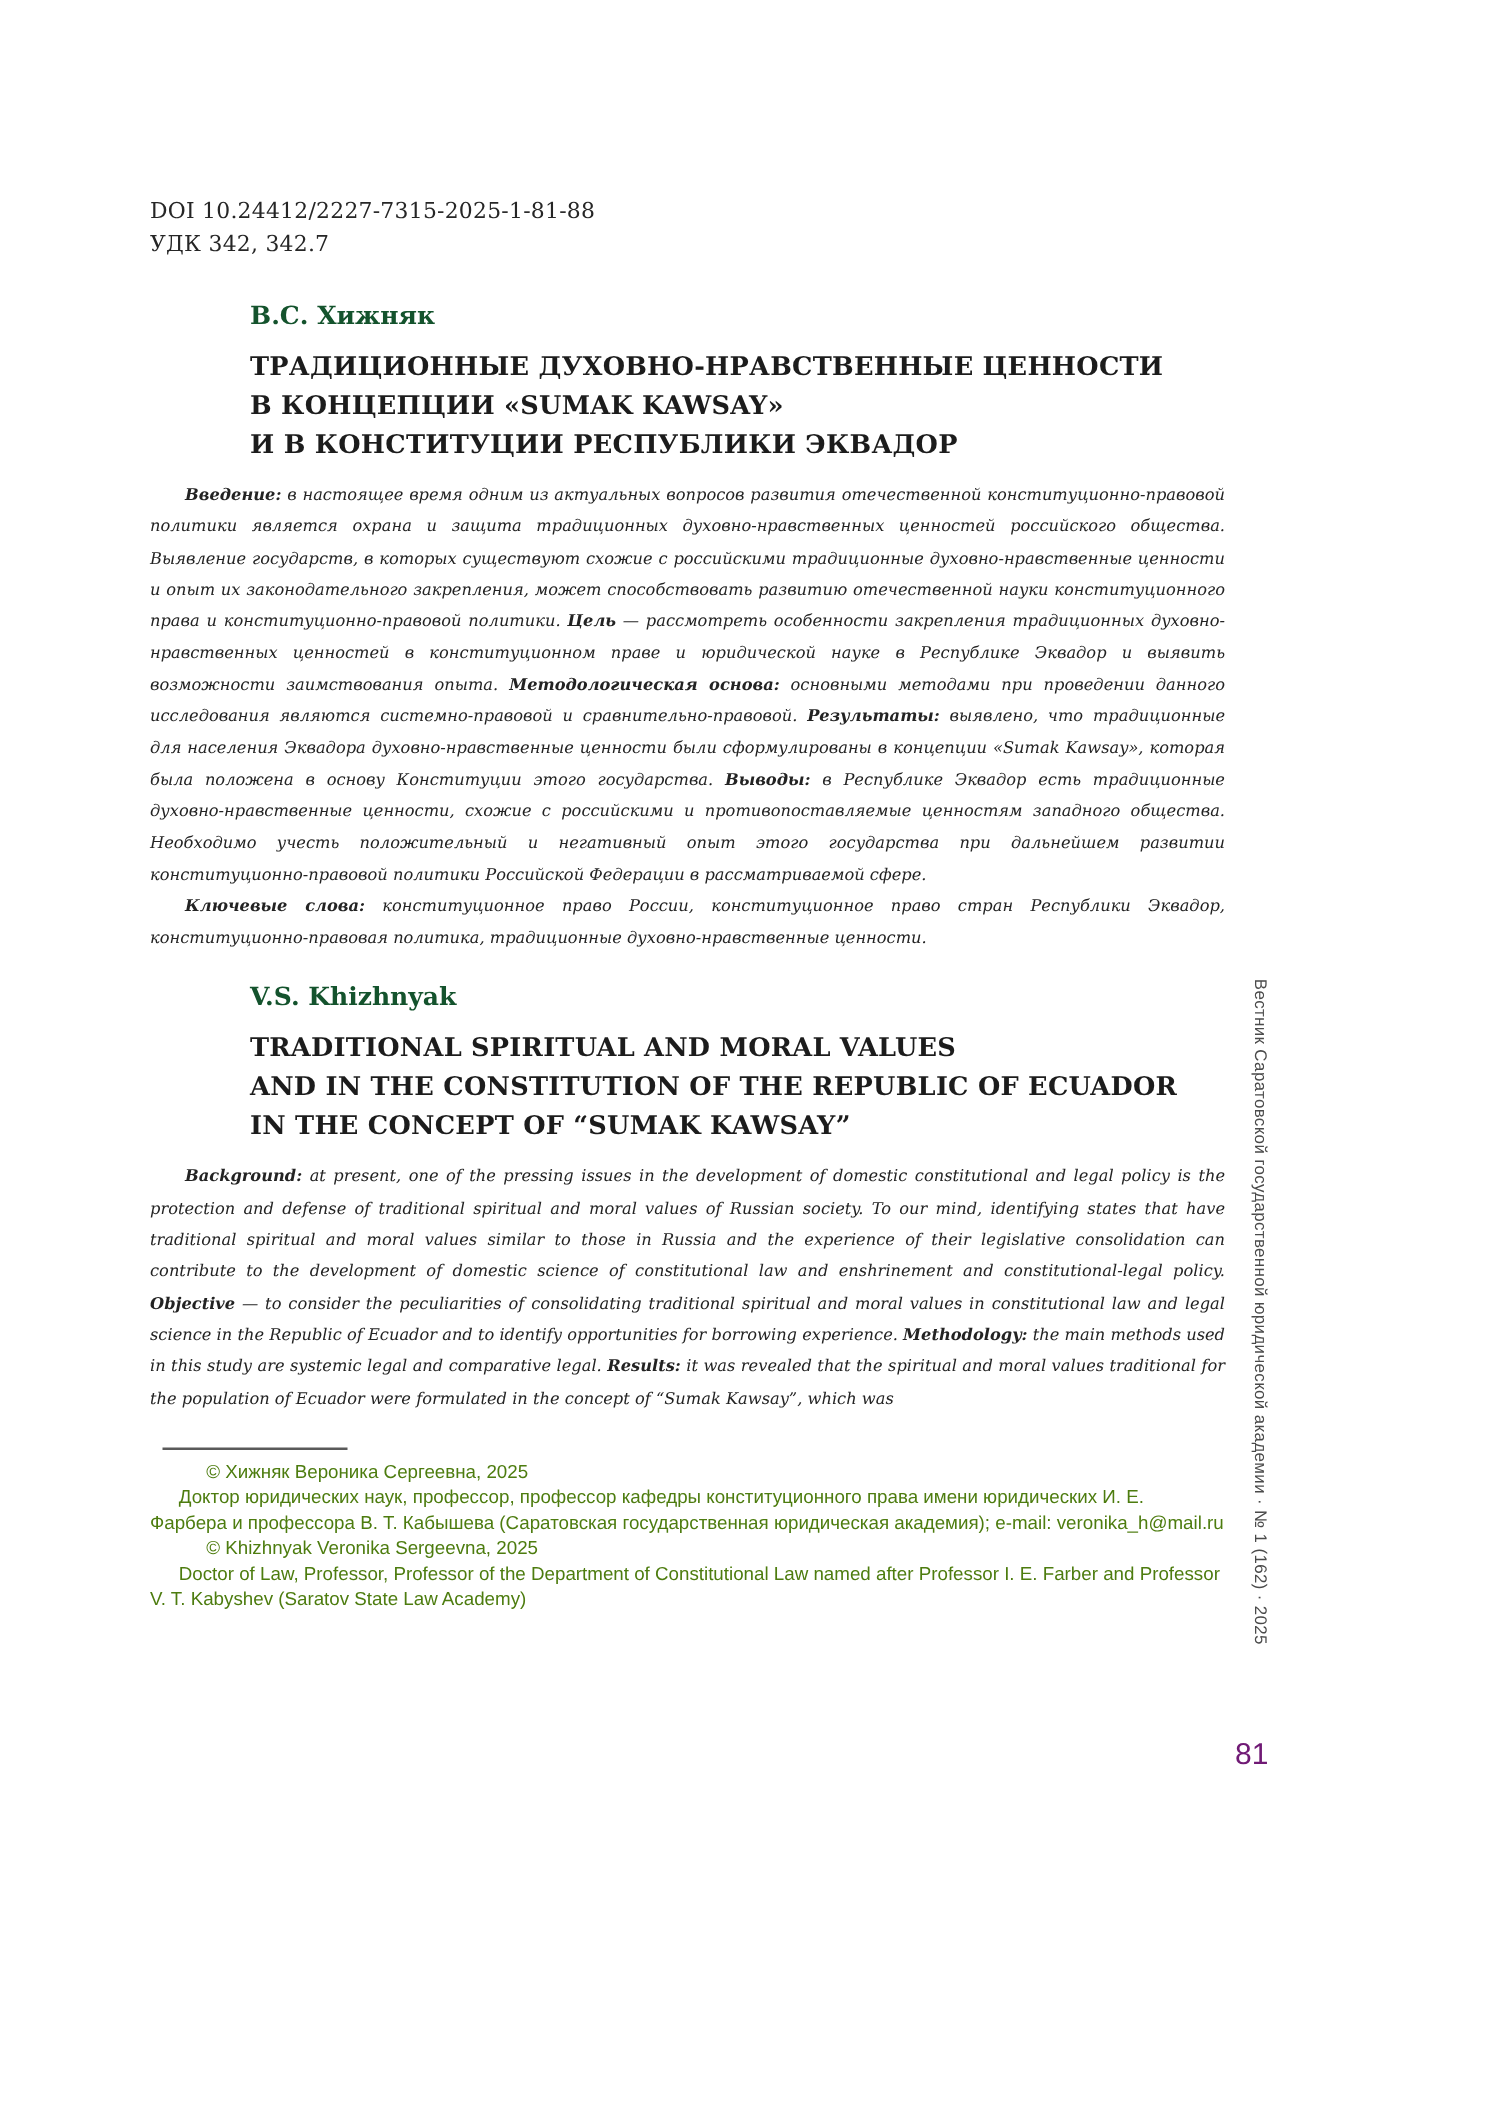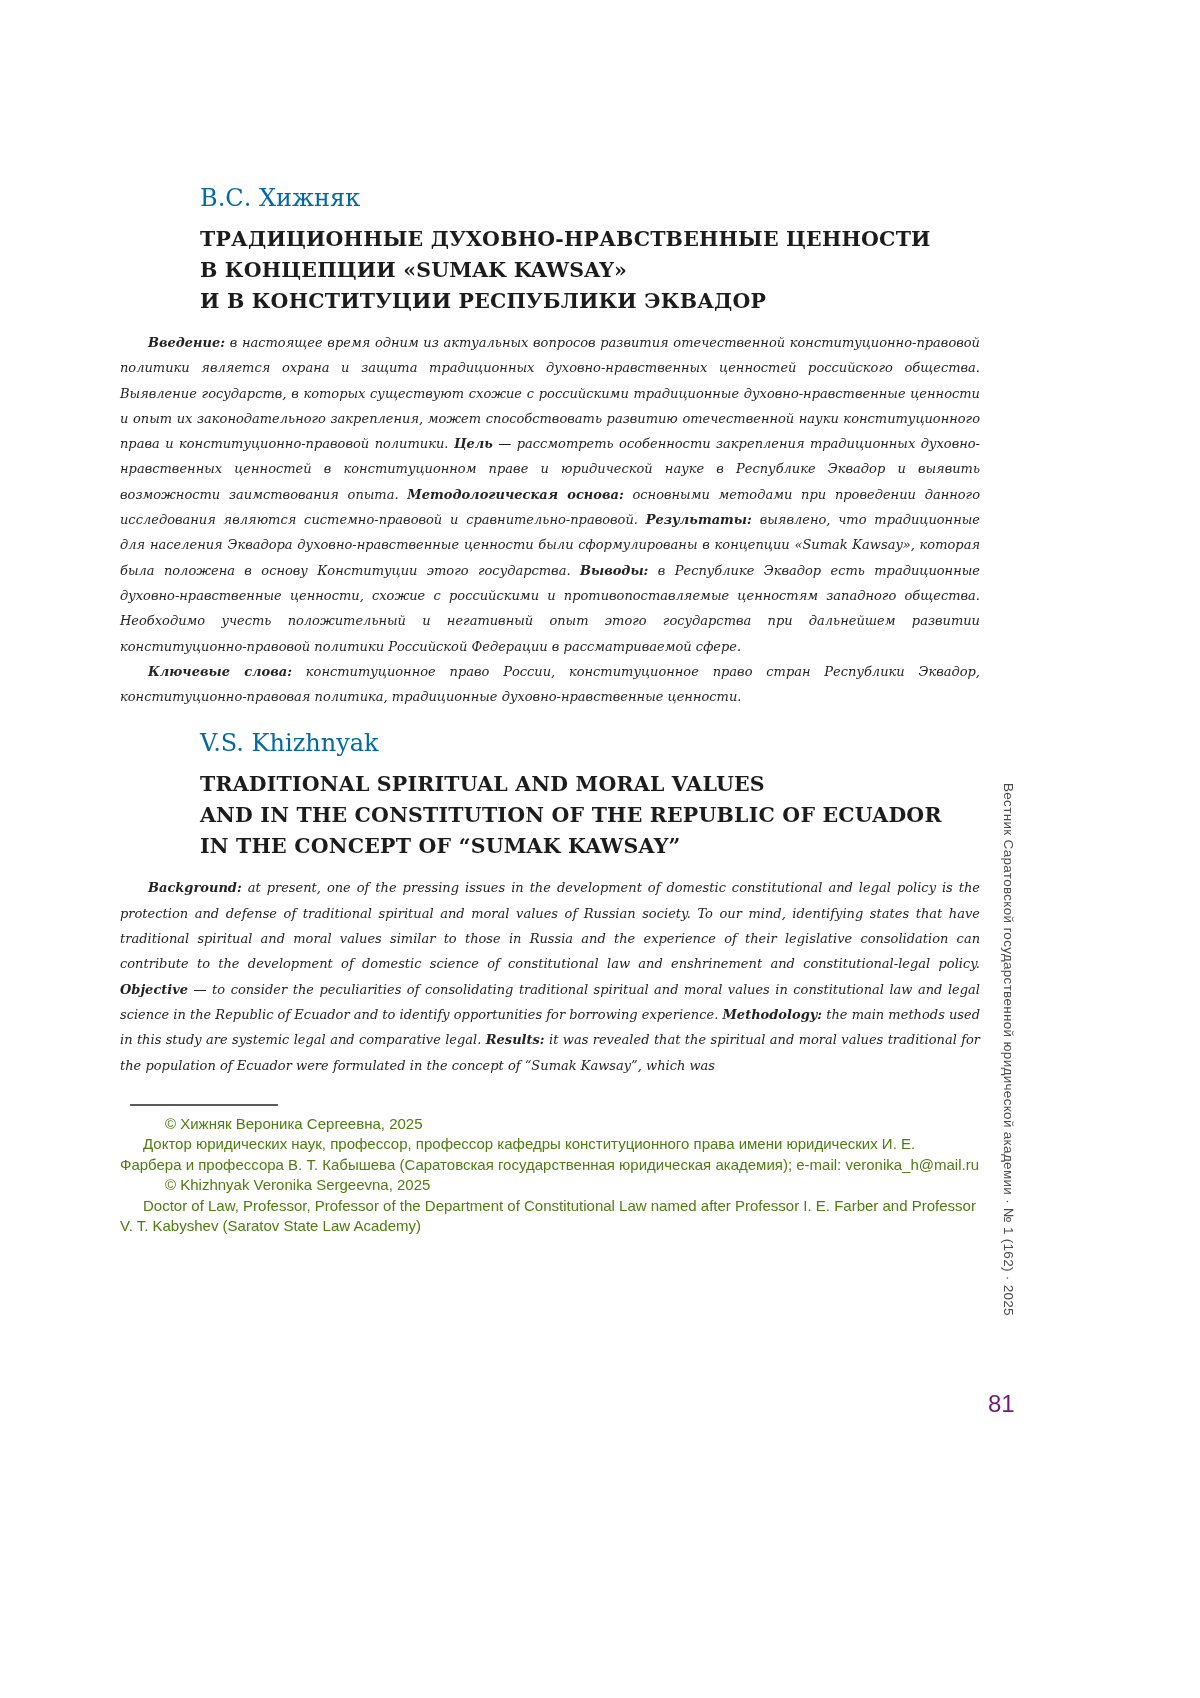--- a/index.html
+++ b/index.html
@@ -13,25 +13,25 @@
     overflow: hidden;
   }
   .content {
     position: absolute;
     left: 120px;
     top: 156px;
     width: 860px;
   }
   .meta { font-size: 17.5px; line-height: 27px; letter-spacing: 0.2px; color: #262626; }
   .author {
-    font-weight: normal;
-    font-size: 24px;
+    font-weight: bold;
+    font-size: 20px;
     line-height: 24px;
     margin: 30px 0 0 80px;
-    color: #0369a1;
+    color: #14532d;
   }
   .title {
     margin: 14px 0 0 80px;
     font-size: 20.5px;
     line-height: 31px;
     font-weight: 600;
     letter-spacing: 0.2px;
     color: #1c1c1c;
   }
   .title span { display: block; }
@@ -82,20 +82,24 @@
     font-family: "Liberation Sans", sans-serif;
     font-size: 24px;
     color: #701a75;
   }
 </style>
 </head>
 <body>
 
 <div class="content">
 
+  <div class="meta">
+    <div>DOI 10.24412/2227-7315-2025-1-81-88</div>
+    <div>УДК 342, 342.7</div>
+  </div>
 
   <div class="author ru">В.С. Хижняк</div>
 
   <h1 class="title ru">
     <span>ТРАДИЦИОННЫЕ ДУХОВНО-НРАВСТВЕННЫЕ ЦЕННОСТИ</span>
     <span>В КОНЦЕПЦИИ «SUMAK KAWSAY»</span>
     <span>И В КОНСТИТУЦИИ РЕСПУБЛИКИ ЭКВАДОР</span>
   </h1>
 
   <p class="abstract ru"><b>Введение:</b> в настоящее время одним из актуальных вопросов развития отечественной конституционно-правовой политики является охрана и защита традиционных духовно-нравственных ценностей российского общества. Выявление государств, в которых существуют схожие с российскими традиционные духовно-нравственные ценности и опыт их законодательного закрепления, может способствовать развитию отечественной науки конституционного права и конституционно-правовой политики. <b>Цель</b> — рассмотреть особенности закрепления традиционных духовно-нравственных ценностей в конституционном праве и юридической науке в Республике Эквадор и выявить возможности заимствования опыта. <b>Методологическая основа:</b> основными методами при проведении данного исследования являются системно-правовой и сравнительно-правовой. <b>Результаты:</b> выявлено, что традиционные для населения Эквадора духовно-нравственные ценности были сформулированы в концепции «Sumak Kawsay», которая была положена в основу Конституции этого государства. <b>Выводы:</b> в Республике Эквадор есть традиционные духовно-нравственные ценности, схожие с российскими и противопоставляемые ценностям западного общества. Необходимо учесть положительный и негативный опыт этого государства при дальнейшем развитии конституционно-правовой политики Российской Федерации в рассматриваемой сфере.</p>

